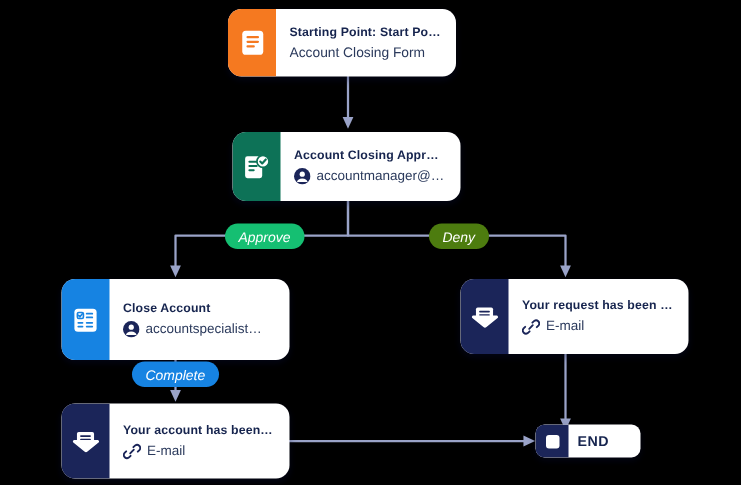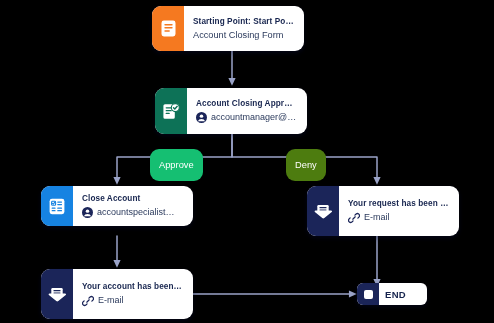--- a/index.html
+++ b/index.html
@@ -35,22 +35,22 @@
   }
   .meta{
     display:flex;align-items:center;gap:4px;min-width:0;
     font-size:9px;color:#2b3a5c;line-height:15px;
   }
   .meta .mtxt{white-space:nowrap;overflow:hidden;text-overflow:ellipsis;}
 
   
   .pill{
     position:absolute;display:flex;align-items:center;justify-content:center;
-    height:32px;padding:0 9px;border-radius:9px;
-    font-size:9.3px;color:#fff;white-space:nowrap;
+    height:17px;padding:0 9px;border-radius:9px;
+    font-size:9.3px;color:#fff;white-space:nowrap;font-style:italic;
   }
 
   
   .endchip{
     position:absolute;display:flex;align-items:center;
     background:#fff;border-radius:6px;height:22px;
     box-shadow:0 2px 5px rgba(10,14,60,.35);overflow:hidden;
   }
   .endchip .sq{
     width:22px;height:22px;flex:0 0 22px;background:#1b2559;
@@ -134,21 +134,21 @@
     </div>
   </div>
 
   <div class="pill" style="left:150px;top:149px;background:#15bf72;">
     <span>Approve</span>
   </div>
   <div class="pill" style="left:286px;top:149px;background:#4d7c0f;">
     <span>Deny</span>
   </div>
 
-  <div class="node" style="left:41px;top:186px;width:152px;height:40px;">
+  <div class="node" style="left:41px;top:186px;width:152px;height:54px;">
     <div class="icon-pane" style="background:#1683e2;">
       <span>
         <svg width="16" height="17" viewBox="0 0 16 17" aria-hidden="true">
           <rect x="0.6" y="0.8" width="14.8" height="15.4" rx="2.4" fill="#fff"></rect>
           <rect x="2.6" y="3.3" width="4.0" height="4.0" rx="0.9" fill="none" stroke="#1683e2" stroke-width="1.1"></rect>
           <path d="M3.4,5.3 L4.3,6.2 L5.9,4.2" fill="none" stroke="#1683e2" stroke-width="1.1" stroke-linecap="round" stroke-linejoin="round"></path>
           <rect x="8.2" y="3.5" width="4.9" height="1.2" rx="0.6" fill="#1683e2"></rect>
           <rect x="8.2" y="6.0" width="4.9" height="1.2" rx="0.6" fill="#1683e2"></rect>
           <rect x="2.6" y="9.6" width="4.0" height="1.2" rx="0.6" fill="#1683e2"></rect>
           <rect x="2.6" y="12.1" width="4.0" height="1.2" rx="0.6" fill="#1683e2"></rect>
@@ -193,20 +193,23 @@
               <path d="M7.5,3.4 L8.8,2.1 a2.3,2.3 0 0 1 3.2,3.2 l-1.3,1.3"></path>
               <path d="M5.5,9.6 L4.2,10.9 a2.3,2.3 0 0 1 -3.2,-3.2 l1.3,-1.3"></path>
             </g>
           </svg>
         </span>
         <span class="mtxt">E-mail</span>
       </div>
     </div>
   </div>
 
+  <div class="pill" style="left:88px;top:241px;background:#1683e2;">
+    <span>Complete</span>
+  </div>
 
   <div class="node" style="left:41px;top:269px;width:152px;height:50px;">
     <div class="icon-pane" style="background:#1b2559;">
       <span>
         <svg width="18" height="15" viewBox="0 0 18 15" aria-hidden="true">
           <rect x="3.3" y="1.0" width="11.4" height="7.6" rx="1.2" fill="#fff"></rect>
           <rect x="5.4" y="3.1" width="7.2" height="1.15" rx="0.57" fill="#1b2559"></rect>
           <rect x="5.4" y="5.5" width="7.2" height="1.15" rx="0.57" fill="#1b2559"></rect>
           <path d="M0.9,6.4 h16.2 a0.9,0.9 0 0 1 0.62,1.55 l-7.4,6.1 a1.55,1.55 0 0 1 -2.04,0 l-7.4,-6.1 a0.9,0.9 0 0 1 0.62,-1.55 z" fill="#fff"></path>
         </svg>

